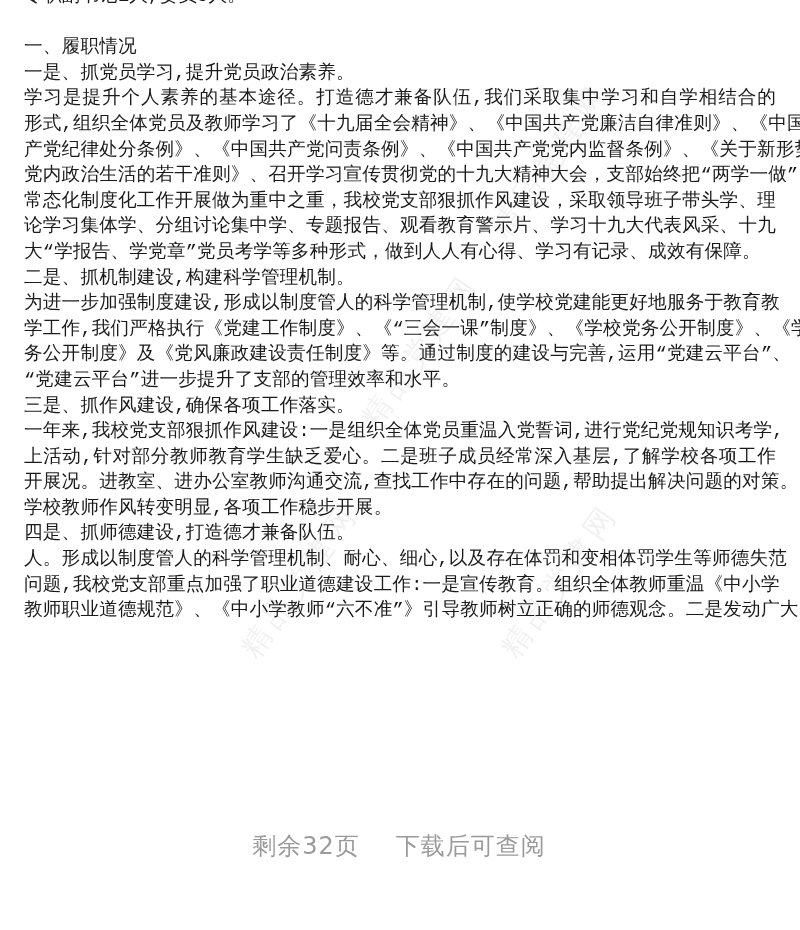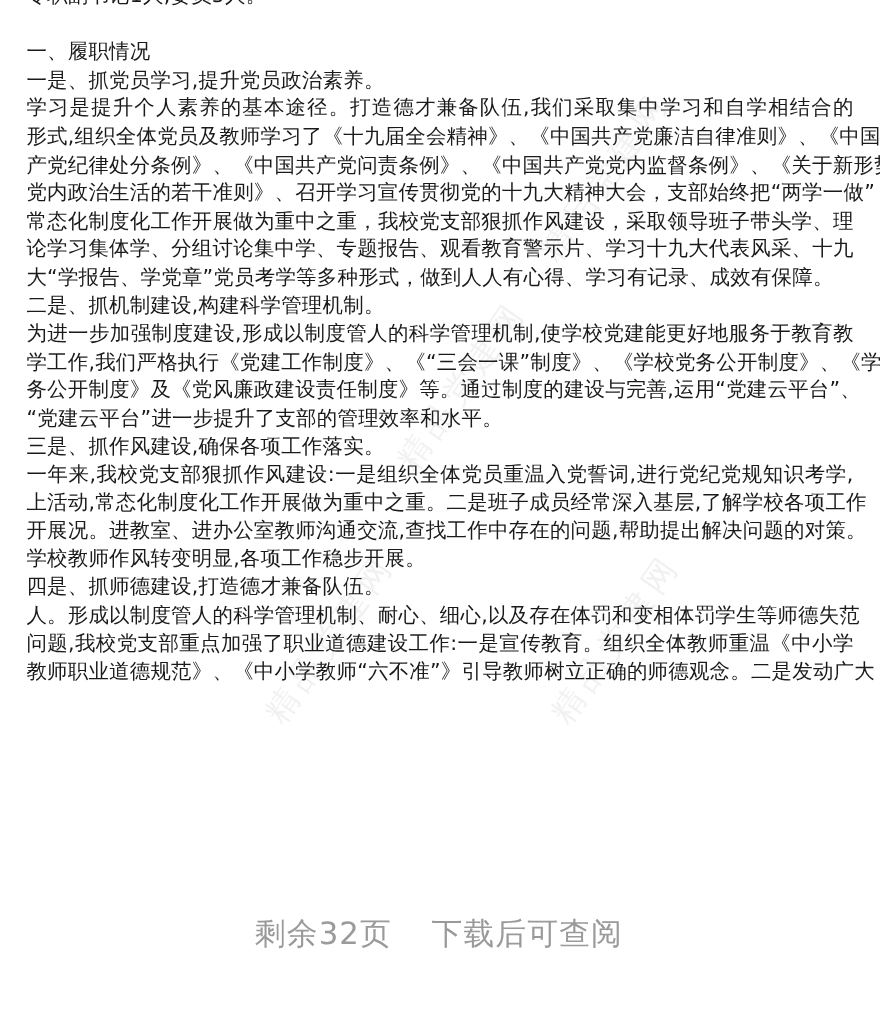--- a/index.html
+++ b/index.html
@@ -28,20 +28,21 @@
       top: -16px;
       width: 760px;
     }
     .line {
       height: 25.6px;
       line-height: 25.6px;
       font-size: 18.6px;
       white-space: nowrap;
       letter-spacing: 0.2px;
       overflow: visible;
+      font-family: Liberation Mono, monospace;
     }
     .line.blank { height: 25.6px; }
     .line.justify {
       text-align: justify;
       text-align-last: justify;
       width: 752px;
     }
     .watermark {
       position: absolute;
       font-size: 30px;
@@ -62,21 +63,21 @@
       width: 800px;
       height: 135px;
       background: #ffffff;
     }
     .more-text {
       position: absolute;
       left: 0;
       top: 830px;
       width: 798px;
       text-align: center;
-      font-size: 28px;
+      font-size: 24px;
       color: #9a9a9a;
       letter-spacing: 1px;
       font-family: "DejaVu Sans", "Liberation Sans", sans-serif;
     }
     .more-text .gap { display: inline-block; width: 36px; }
   </style>
 </head>
 <body>
 
 <div class="page">
@@ -98,21 +99,21 @@
     <div class="line justify">常态化制度化工作开展做为重中之重，我校党支部狠抓作风建设，采取领导班子带头学、理</div>
     <div class="line justify">论学习集体学、分组讨论集中学、专题报告、观看教育警示片、学习十九大代表风采、十九</div>
     <div class="line">大“学报告、学党章”党员考学等多种形式，做到人人有心得、学习有记录、成效有保障。</div>
     <div class="line">二是、抓机制建设,构建科学管理机制。</div>
     <div class="line justify">为进一步加强制度建设,形成以制度管人的科学管理机制,使学校党建能更好地服务于教育教</div>
     <div class="line justify">学工作,我们严格执行《党建工作制度》、《“三会一课”制度》、《学校党务公开制度》、《学校校</div>
     <div class="line justify">务公开制度》及《党风廉政建设责任制度》等。通过制度的建设与完善,运用“党建云平台”、</div>
     <div class="line">“党建云平台”进一步提升了支部的管理效率和水平。</div>
     <div class="line">三是、抓作风建设,确保各项工作落实。</div>
     <div class="line justify">一年来,我校党支部狠抓作风建设:一是组织全体党员重温入党誓词,进行党纪党规知识考学,</div>
-    <div class="line justify">上活动,常态化制度化工作开展做为重中之重。二是班子成员经常深入基层,了解学校各项工作</div>
+    <div class="line justify">上活动,针对部分教师教育学生缺乏爱心。二是班子成员经常深入基层,了解学校各项工作</div>
     <div class="line">开展况。进教室、进办公室教师沟通交流,查找工作中存在的问题,帮助提出解决问题的对策。</div>
     <div class="line">学校教师作风转变明显,各项工作稳步开展。</div>
     <div class="line">四是、抓师德建设,打造德才兼备队伍。</div>
     <div class="line justify">人。形成以制度管人的科学管理机制、耐心、细心,以及存在体罚和变相体罚学生等师德失范</div>
     <div class="line justify">问题,我校党支部重点加强了职业道德建设工作:一是宣传教育。组织全体教师重温《中小学</div>
     <div class="line justify">教师职业道德规范》、《中小学教师“六不准”》引导教师树立正确的师德观念。二是发动广大</div>
   </div>
 
   <div class="fade"></div>
 

